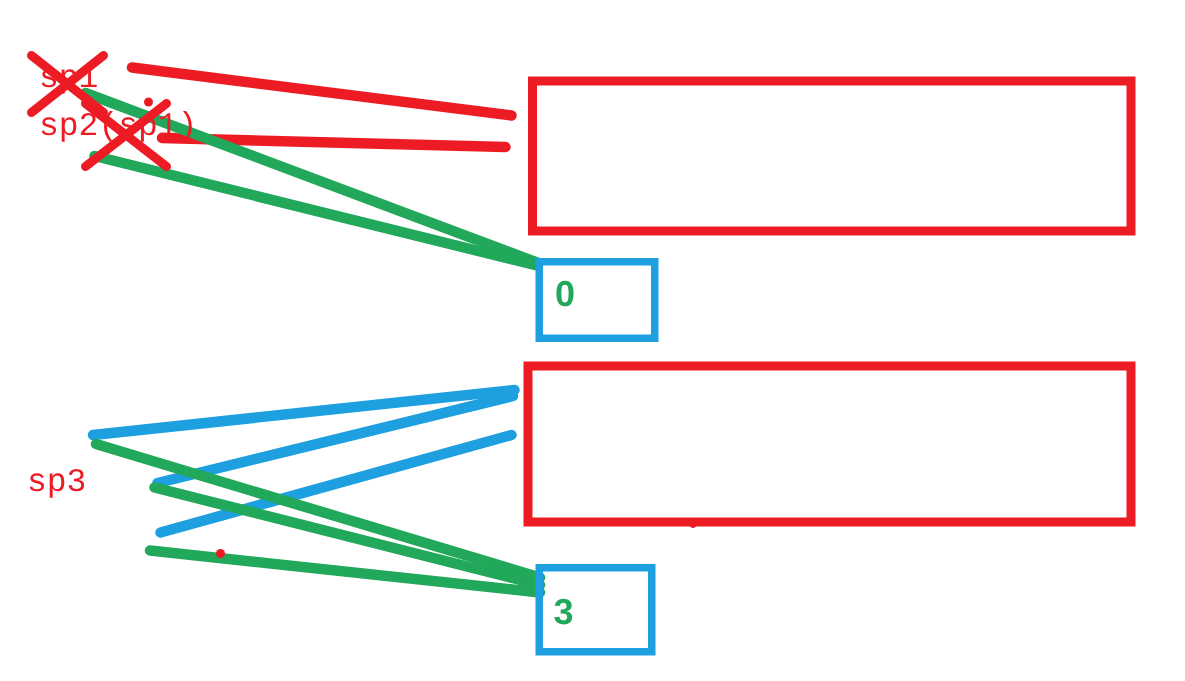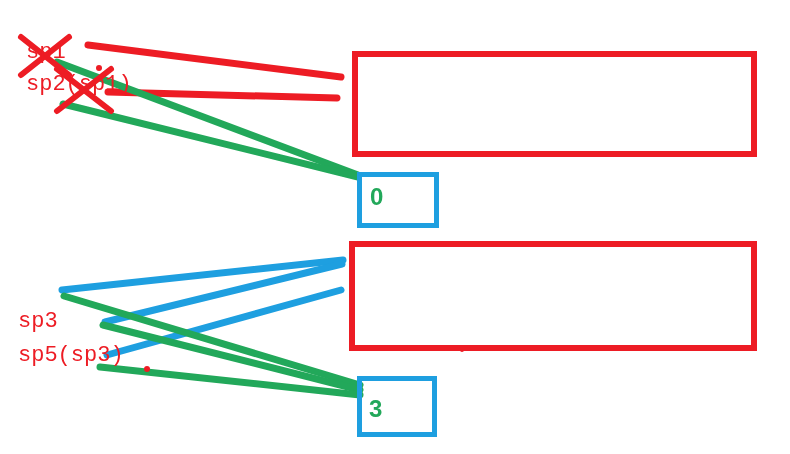--- a/index.html
+++ b/index.html
@@ -97,15 +97,14 @@
 
   <div class="num-box" id="numbox-0" style="left: 357px; top: 172px; width: 82px; height: 56px; border-color: rgb(30, 159, 224);"></div>
   <div class="num-text" id="numtext-0" style="left: 370px; top: 185px; color: rgb(34, 168, 90);">0</div>
 
   <div class="num-box" id="numbox-1" style="left: 357px; top: 376px; width: 80px; height: 61px; border-color: rgb(30, 159, 224);"></div>
   <div class="num-text" id="numtext-1" style="left: 369px; top: 397px; color: rgb(34, 168, 90);">3</div>
 
   <div class="label" id="label-0" style="left: 26px; top: 42px; color: rgb(237, 28, 36);">sp1</div>
   <div class="label" id="label-1" style="left: 26px; top: 74px; color: rgb(237, 28, 36);">sp2(sp1)</div>
   <div class="label" id="label-2" style="left: 18px; top: 283px; color: rgb(237, 28, 36); margin-top: 28px;">sp3</div>
-  <div class="label" id="label-4" style="left: 18px; top: 345px; color: rgb(237, 28, 36);">sp5(sp3)</div>
 
 </div>
 
 </body></html>

